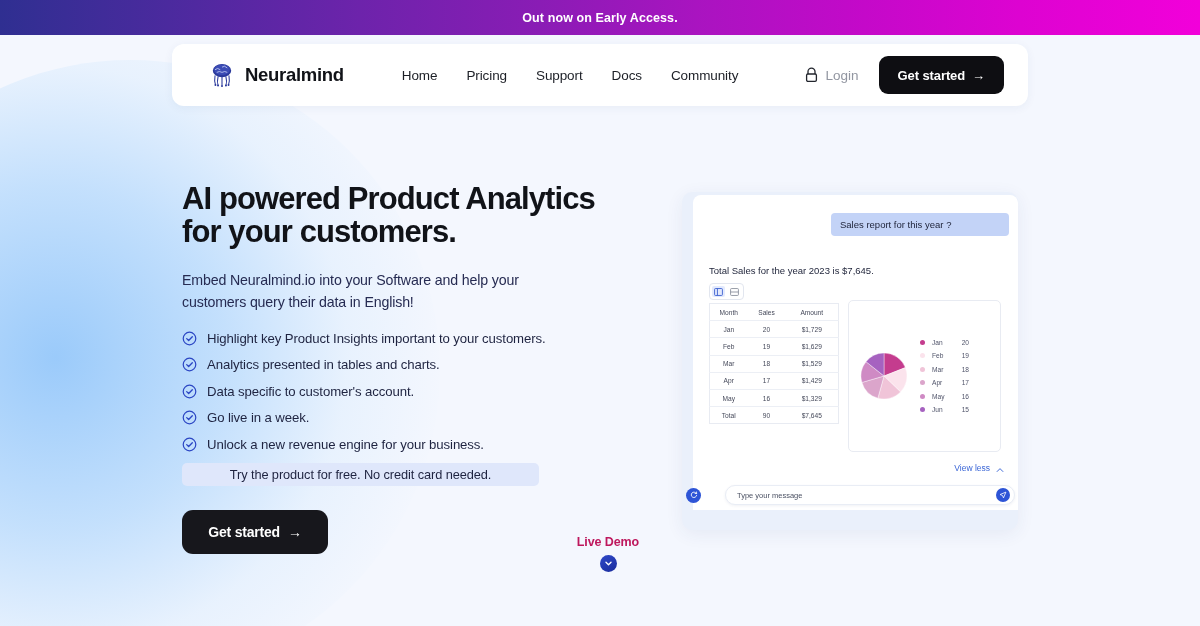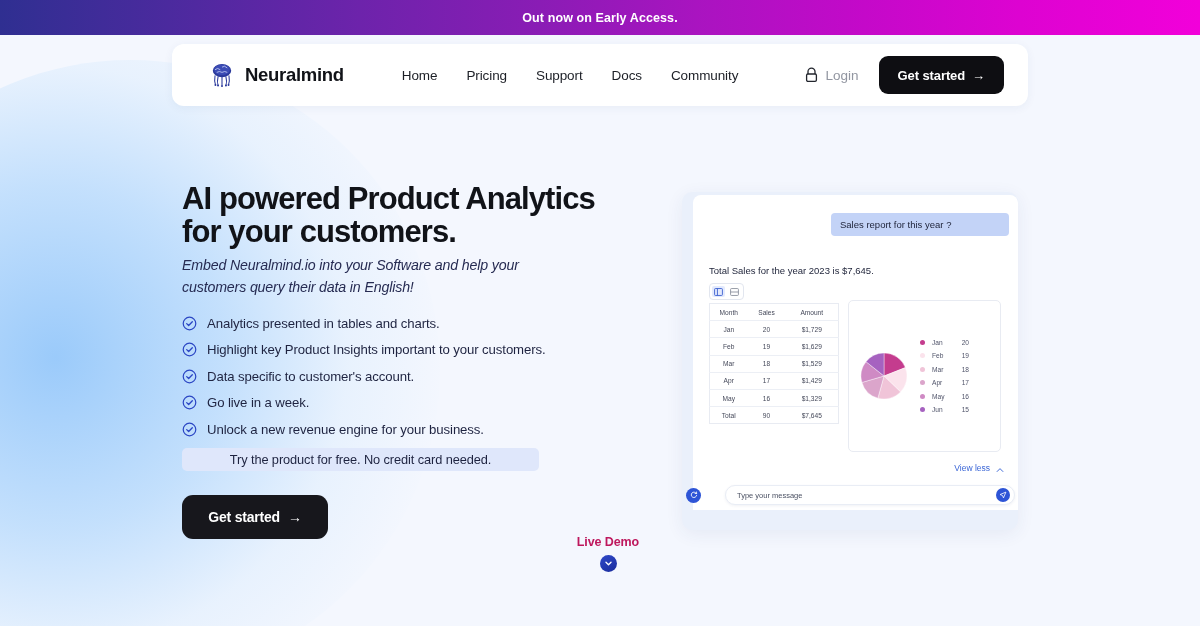--- a/index.html
+++ b/index.html
@@ -138,27 +138,26 @@
   }
   .headline {
     font-size: 31px;
     line-height: 1.08;
     font-weight: bold;
     color: #111318;
     letter-spacing: -0.9px;
     white-space: pre-line;
   }
   .subhead {
-    margin-top: 5px;
+    margin-top: 20px;
     font-size: 14.2px;
     line-height: 1.55;
     color: #262b52;
     letter-spacing: -0.15px;
     white-space: pre-line;
-    font-style: italic;
   }
 
   .bullets { margin-top: 18px; }
   .bullet {
     display: flex;
     align-items: center;
     gap: 10px;
     margin-bottom: 11.5px;
   }
   .bullet-text {
@@ -447,28 +446,28 @@
 for your customers.</h1>
   <p class="subhead">Embed Neuralmind.io into your Software and help your
 customers query their data in English!</p>
 
   <div class="bullets">
     <div class="bullet">
       <svg class="check-icon" viewBox="0 0 16 16">
         <circle cx="8" cy="8" r="6.7" fill="none" stroke="#2b46c4" stroke-width="1.3"></circle>
         <path d="M5 8.1 L7.1 10.2 L11 6.1" fill="none" stroke="#2b46c4" stroke-width="1.4" stroke-linecap="round" stroke-linejoin="round"></path>
       </svg>
-      <span class="bullet-text">Analytics presented in tables and charts.</span>
+      <span class="bullet-text">Highlight key Product Insights important to your customers.</span>
     </div>
     <div class="bullet">
       <svg class="check-icon" viewBox="0 0 16 16">
         <circle cx="8" cy="8" r="6.7" fill="none" stroke="#2b46c4" stroke-width="1.3"></circle>
         <path d="M5 8.1 L7.1 10.2 L11 6.1" fill="none" stroke="#2b46c4" stroke-width="1.4" stroke-linecap="round" stroke-linejoin="round"></path>
       </svg>
-      <span class="bullet-text">Highlight key Product Insights important to your customers.</span>
+      <span class="bullet-text">Analytics presented in tables and charts.</span>
     </div>
     <div class="bullet">
       <svg class="check-icon" viewBox="0 0 16 16">
         <circle cx="8" cy="8" r="6.7" fill="none" stroke="#2b46c4" stroke-width="1.3"></circle>
         <path d="M5 8.1 L7.1 10.2 L11 6.1" fill="none" stroke="#2b46c4" stroke-width="1.4" stroke-linecap="round" stroke-linejoin="round"></path>
       </svg>
       <span class="bullet-text">Data specific to customer's account.</span>
     </div>
     <div class="bullet">
       <svg class="check-icon" viewBox="0 0 16 16">

